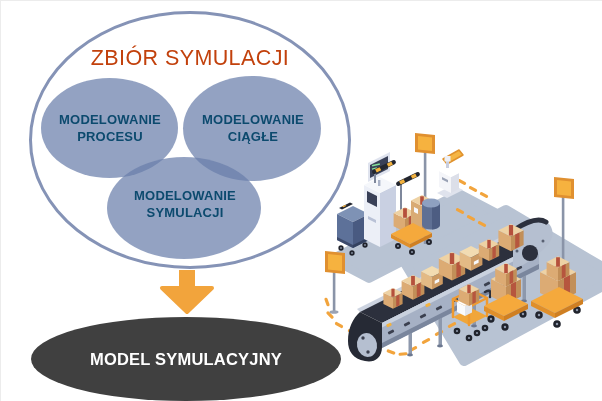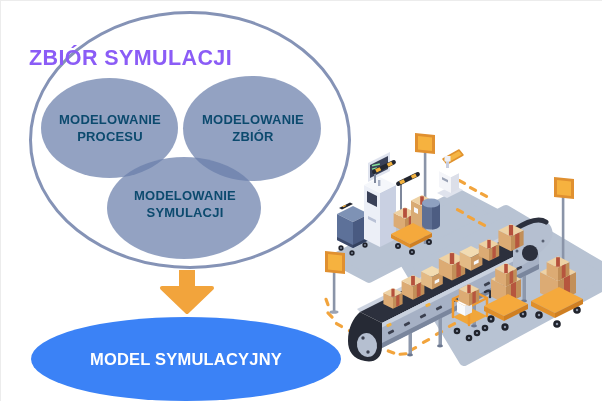--- a/index.html
+++ b/index.html
@@ -7,39 +7,39 @@
     position:relative;width:602px;height:401px;background:#fff;overflow:hidden;
     font-family:"Liberation Sans","DejaVu Sans",sans-serif;
     border:1px solid #ececec;box-sizing:content-box;
   }
   
   .big-ellipse{
     position:absolute;left:28px;top:10px;width:322px;height:258px;
     border:3px solid #8593b6;border-radius:50%;background:#fff;box-sizing:border-box;
   }
   .set-title{
-    position:absolute;left:28px;top:45px;width:322px;text-align:left;
-    font-size:21.5px;font-weight:700;color:#8b5cf6;letter-spacing:.4px;
+    position:absolute;left:28px;top:45px;width:322px;text-align:center;
+    font-size:21.5px;font-weight:400;color:#c2410c;letter-spacing:.4px;
   }
   
   .venn{position:absolute;border-radius:50%;background:rgba(105,126,170,0.72);}
   .venn-left{left:40px;top:77px;width:137px;height:100px;}
   .venn-right{left:182px;top:75px;width:138px;height:105px;}
   .venn-bottom{left:106px;top:156px;width:154px;height:102px;}
   .vlabel{
     position:absolute;color:#0c4a6e;font-weight:700;font-size:13px;line-height:16.5px;
     text-align:center;letter-spacing:.2px;
   }
   .vlabel.left{left:28px;top:111px;width:162px;}
   .vlabel.right{left:171px;top:111px;width:162px;}
   .vlabel.bottom{left:102px;top:187px;width:164px;}
   .arrow-svg{position:absolute;left:157px;top:269px;}
   .result-ellipse{
     position:absolute;left:30px;top:316px;width:310px;height:84px;border-radius:50%;
-    background:#3b82f6;display:flex;flex-direction:column;align-items:center;justify-content:center;
+    background:#404040;display:flex;flex-direction:column;align-items:center;justify-content:center;
   }
   .result-ellipse div{
     color:#fff;font-weight:700;font-size:16.5px;line-height:27px;letter-spacing:.2px;text-align:center;
   }
   .scene{position:absolute;left:318px;top:128px;}
 </style>
 </head>
 <body>
 
 <div class="canvas">
@@ -50,21 +50,21 @@
   <div class="venn venn-left"></div>
   <div class="venn venn-right"></div>
   <div class="venn venn-bottom"></div>
 
   <div class="vlabel left">
     <div>MODELOWANIE</div>
     <div>PROCESU</div>
   </div>
   <div class="vlabel right">
     <div>MODELOWANIE</div>
-    <div>ZBIÓR</div>
+    <div>CIĄGŁE</div>
   </div>
   <div class="vlabel bottom">
     <div>MODELOWANIE</div>
     <div>SYMULACJI</div>
   </div>
 
   <svg class="arrow-svg" width="58" height="46">
     <rect x="21" y="0" width="16" height="18" fill="#f2a43c"></rect>
     <polygon points="4,18 54,18 29,42" fill="#f2a43c" stroke="#f2a43c" stroke-width="4" stroke-linejoin="round"></polygon>
   </svg>

